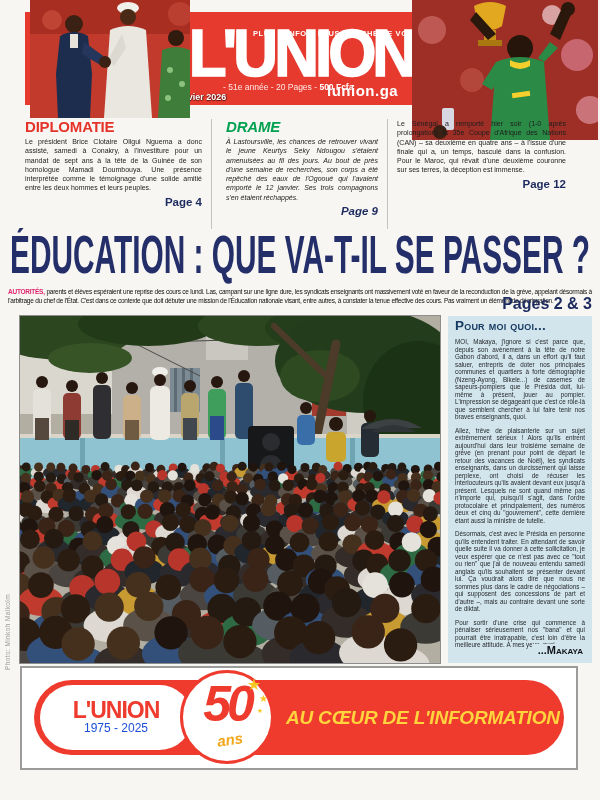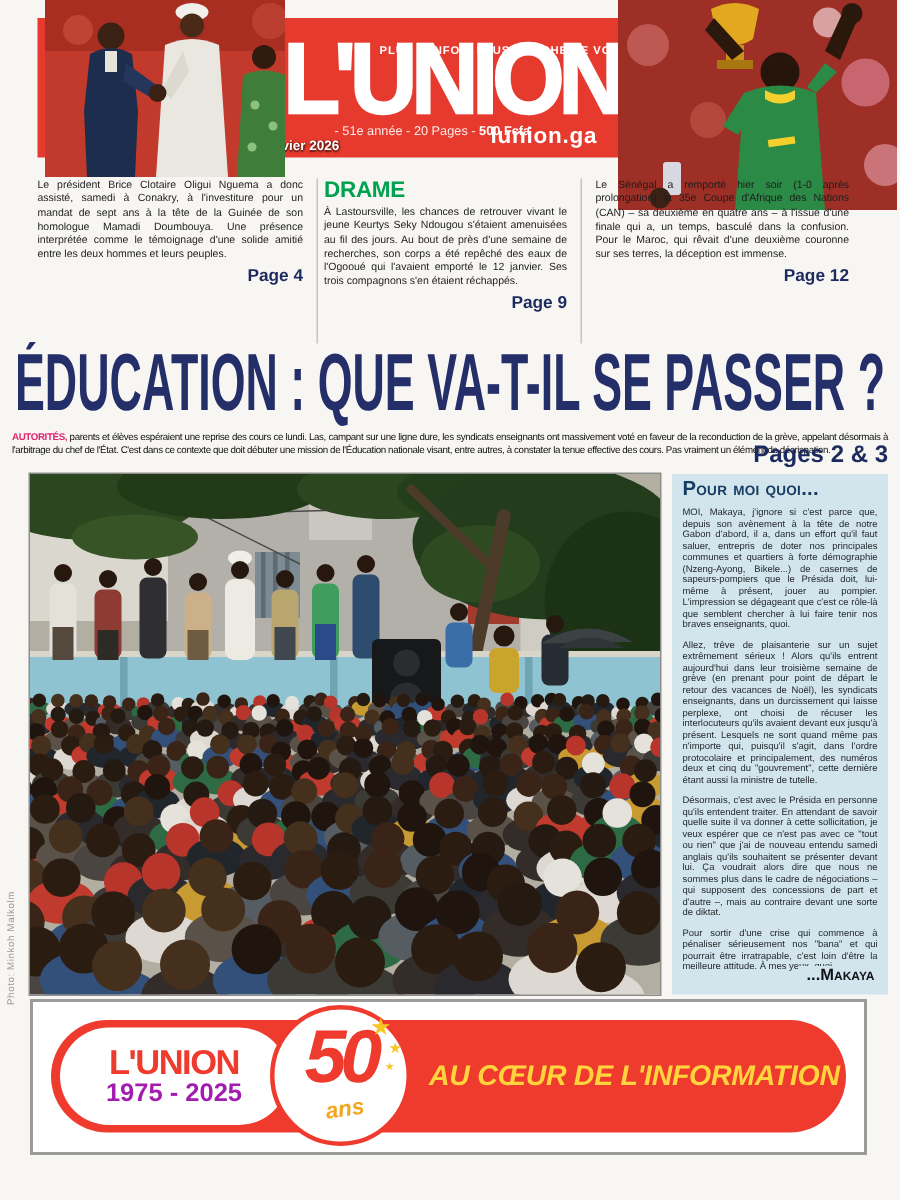--- a/index.html
+++ b/index.html
@@ -18,21 +18,21 @@
   .issue-info{position:absolute;left:62px;bottom:3px;font-size:9px;font-weight:bold;color:#fff;
               text-shadow:0 1px 1px #611912,1px 0 1px #611912;}
   .edition{position:absolute;left:198px;bottom:13px;font-size:8.5px;color:#ffe9e6;}
   .edition b{color:#fff;}
   .photo-tl{position:absolute;left:30px;top:0;width:160px;height:118px;z-index:3;}
   .photo-tr{position:absolute;left:412px;top:0;width:186px;height:140px;z-index:3;}
   
   .briefs{position:absolute;left:25px;top:119px;width:550px;height:110px;display:flex;z-index:4;}
   .brief{box-sizing:border-box;padding:0 9px 0 0;}
   .brief.b1{width:186px;}
-  .brief.b2{width:176px;border-left:1px solid #c3c3c3;padding-left:4px;}
+  .brief.b2{width:176px;border-left:1px solid #c3c3c3;padding-left:14px;font-style:italic;}
   .brief.b3{width:188px;border-left:1px solid #c3c3c3;padding-left:9px;}
   .brief h2{margin:0 0 3px;font-size:15px;line-height:1;letter-spacing:-.2px;}
   .brief.b1 h2{color:#e6332a;}
   .brief.b2 h2{color:#00a14f;}
   .brief.b3 h2{color:#63c6da;text-shadow:0 0 1px #fff,0 0 2px #fff,1px 1px 0 #fff,-1px -1px 0 #fff;}
   .brief p{margin:0;font-size:7px;line-height:9.3px;text-align:justify;color:#1d1d1d;}
   .brief .page{margin-top:3px;text-align:right;font-weight:bold;font-size:11.5px;color:#1c2a5e;}
   
   .headline{position:absolute;left:8px;top:228px;width:584px;height:56px;z-index:4;}
   .lead{position:absolute;left:8px;top:287px;width:584px;font-size:6.5px;line-height:9px;
@@ -51,21 +51,21 @@
   .makaya p{margin:0 0 6px;font-size:6.3px;line-height:7.5px;text-align:justify;color:#24292c;}
   .makaya .sig{position:absolute;right:9px;bottom:7px;font-size:11px;font-weight:bold;
                font-variant:small-caps;color:#101418;background:#d2e4ec;padding-left:6px;margin-top:16px;}
   
   .banner-box{position:absolute;left:20px;top:666px;width:558px;height:104px;background:#fff;
               border:2px solid #9b9b9b;box-sizing:border-box;z-index:4;}
   .banner-pill{position:absolute;left:12px;right:12px;top:12px;bottom:13px;background:#ef3b2d;border-radius:40px;}
   .banner-left{position:absolute;left:6px;top:5px;bottom:5px;width:152px;background:#fff;border-radius:34px;
                display:flex;flex-direction:column;align-items:center;justify-content:center;}
   .banner-brand{color:#ef3b2d;font-weight:bold;font-size:23px;letter-spacing:-1px;line-height:1;}
-  .banner-years{color:#a21caf;font-weight:bold;font-size:17px;line-height:1.1;}
+  .banner-years{color:#1d4ed8;font-weight:normal;font-size:12px;line-height:1.1;}
   .banner-circle{position:absolute;left:146px;top:-10px;width:94px;height:94px;background:#fff;
                  border:3px solid #ef3b2d;border-radius:50%;box-sizing:border-box;}
   .banner-50{position:absolute;left:0;top:6px;width:100%;text-align:center;color:#ef3b2d;
              font-size:50px;font-weight:bold;font-style:italic;letter-spacing:-4px;line-height:1;}
   .banner-ans{position:absolute;left:34px;top:58px;color:#f2a71c;font-size:15px;font-weight:bold;
               font-style:italic;transform:rotate(-8deg);}
   .banner-star{position:absolute;color:#f8c623;}
   .bs1{right:10px;top:2px;font-size:16px;}
   .bs2{right:3px;top:20px;font-size:10px;}
   .bs3{right:8px;top:34px;font-size:7px;}
@@ -134,20 +134,21 @@
     <path d="M98,60 Q108,66 118,60 L118,66 Q108,72 98,66 Z" fill="#f5d02c"></path>
     <rect x="100" y="92" width="18" height="5" fill="#f5d02c" transform="rotate(-8 109 94)"></rect>
 
     <rect x="30" y="108" width="12" height="22" rx="2" fill="#d8d8e2"></rect>
     <circle cx="28" cy="132" r="7" fill="#3a2113"></circle>
   </svg>
 </div>
 
 <div class="briefs">
   <div class="brief b1">
+    <h2>DIPLOMATIE</h2>
     <p>Le président Brice Clotaire Oligui Nguema a donc assisté, samedi à Conakry, à l'investiture pour un mandat de sept ans à la tête de la Guinée de son homologue Mamadi Doumbouya. Une présence interprétée comme le témoignage d'une solide amitié entre les deux hommes et leurs peuples.</p>
     <div class="page">Page 4</div>
   </div>
   <div class="brief b2">
     <h2>DRAME</h2>
     <p>À Lastoursville, les chances de retrouver vivant le jeune Keurtys Seky Ndougou s'étaient amenuisées au fil des jours. Au bout de près d'une semaine de recherches, son corps a été repêché des eaux de l'Ogooué qui l'avaient emporté le 12 janvier. Ses trois compagnons s'en étaient réchappés.</p>
     <div class="page">Page 9</div>
   </div>
   <div class="brief b3">
     <p>Le Sénégal a remporté hier soir (1-0 après prolongation) la 35e Coupe d'Afrique des Nations (CAN) – sa deuxième en quatre ans – à l'issue d'une finale qui a, un temps, basculé dans la confusion. Pour le Maroc, qui rêvait d'une deuxième couronne sur ses terres, la déception est immense.</p>

